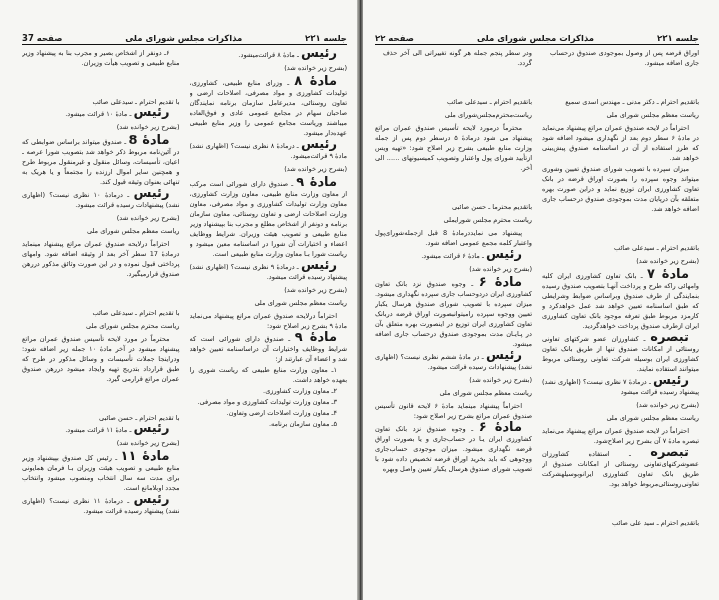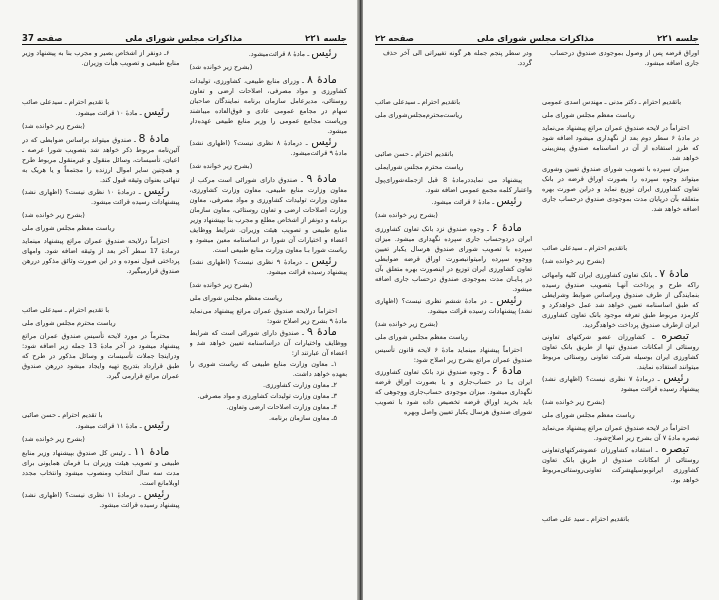--- a/index.html
+++ b/index.html
@@ -11,23 +11,23 @@
   .gutter{position:absolute;left:357px;top:0;width:6px;height:600px;
           background:linear-gradient(90deg,#bdbdb8,#6e6e6a 45%,#3a3a38 55%,#9a9a96);}
   .header{position:absolute;top:31px;left:22px;right:10px;height:12px;
           border-bottom:1.2px solid #111;direction:rtl;display:flex;justify-content:space-between;align-items:flex-end;
           font-size:8.5px;font-weight:bold;padding-bottom:1px;}
   #page-right .header{left:12px;right:20px;}
   .cols{position:absolute;top:48px;left:22px;right:10px;bottom:8px;display:flex;direction:rtl;gap:10px;}
   #page-right .cols{left:12px;right:20px;}
   .col{flex:1;direction:rtl;font-size:6.6px;line-height:10px;text-align:justify;overflow:hidden;}
   .para{margin:0 0 1px 0;text-indent:10px;}
-  .center{text-align:left;text-indent:0;margin:3px 0;}
-  .sign{text-align:left;text-indent:0;margin-top:29px;}
-  .label{font-weight:normal;font-size:11px;}
+  .center{text-align:right;text-indent:0;margin:3px 0;}
+  .sign{text-align:right;text-indent:0;margin-top:29px;}
+  .label{font-weight:bold;font-size:13px;}
   .noindent{text-indent:0;margin-left:8px;}
 </style>
 </head>
 <body>
 
 <div class="page" id="page-left">
   <div class="header">
     <span>جلسه ۲۳۱</span>
     <span>مذاکرات مجلس شورای ملی</span>
     <span>صفحه 37</span>
@@ -56,66 +56,67 @@
         <div class="sign"><span>با تقدیم احترام ـ سیدعلی صائب</span></div>
         <div class="para"><span class="label">رئیس</span><span> ـ مادهٔ ۱۰ قرائت میشود.</span></div>
         <div class="center"><span>(بشرح زیر خوانده شد)</span></div>
         <div class="para"><span class="label">مادهٔ 8</span><span> ـ صندوق میتواند براساس ضوابطی که در آئین‌نامه مربوط ذکر خواهد شد بتصویب شورا عرصه ـ اعیان، تأسیسات، وسائل منقول و غیرمنقول مربوط طرح و همچنین سایر اموال ارزنده را مجتمعاً و یا هریک به تنهائی بعنوان وثیقه قبول کند.</span></div>
         <div class="para"><span class="label">رئیس</span><span> ـ درمادهٔ ۱۰ نظری نیست؟ (اظهاری نشد) پیشنهادات رسیده قرائت میشود.</span></div>
         <div class="center"><span>(بشرح زیر خوانده شد)</span></div>
         <div class="center"><span>ریاست معظم مجلس شورای ملی</span></div>
         <div class="para"><span>احتراماً درلایحه صندوق عمران مراتع پیشنهاد مینماید درمادهٔ 17 سطر آخر بعد از وثیقه اضافه شود. وامهای پرداختی قبول نموده و در این صورت وثائق مذکور دررهن صندوق قرارمیگیرد.</span></div>
         <div class="sign"><span>با تقدیم احترام ـ سیدعلی صائب</span></div>
         <div class="center"><span>ریاست محترم مجلس شورای ملی</span></div>
-        <div class="para"><span>محترماً در مورد لایحه تأسیس صندوق عمران مراتع پیشنهاد میشود در آخر مادهٔ 13 جمله زیر اضافه شود: ودراینجا جملات تأسیسات و وسائل مذکور در طرح که طبق قرارداد بتدریج تهیه وایجاد میشود دررهن صندوق عمران مراتع قرارمی گیرد.</span></div>
+        <div class="para"><span>محترماً در مورد لایحه تأسیس صندوق عمران مراتع پیشنهاد میشود در آخر مادهٔ ۱۰ جمله زیر اضافه شود: ودراینجا جملات تأسیسات و وسائل مذکور در طرح که طبق قرارداد بتدریج تهیه وایجاد میشود دررهن صندوق عمران مراتع قرارمی گیرد.</span></div>
         <div class="sign"><span>با تقدیم احترام ـ حسن صائبی</span></div>
         <div class="para"><span class="label">رئیس</span><span> ـ مادهٔ ۱۱ قرائت میشود.</span></div>
         <div class="center"><span>(بشرح زیر خوانده شد)</span></div>
         <div class="para"><span class="label">مادهٔ ۱۱</span><span> ـ رئیس کل صندوق بپیشنهاد وزیر منابع طبیعی و تصویب هیئت وزیران بـا فرمان همایونی برای مدت سه سال انتخاب ومنصوب میشود وانتخاب مجدد اوبلامانع است.</span></div>
         <div class="para"><span class="label">رئیس</span><span> ـ درمادهٔ ۱۱ نظری نیست؟ (اظهاری نشد) پیشنهاد رسیده قرائت میشود.</span></div>
       </div>
   </div>
 </div>
 
 <div class="gutter"></div>
 
 <div class="page" id="page-right">
   <div class="header">
     <span>جلسه ۲۳۱</span>
     <span>مذاکرات مجلس شورای ملی</span>
     <span>صفحه ۲۲</span>
   </div>
   <div class="cols">
     <div class="col">
         <div class="para noindent"><span>اوراق قرضه پس از وصول بموجودی صندوق درحساب جاری اضافه میشود.</span></div>
-        <div class="sign"><span>باتقدیم احترام ـ دکتر مدنی ـ مهندس اسدی عمومی</span></div>
+        <div class="sign"><span>باتقدیم احترام ـ دکتر مدنی ـ مهندس اسدی سمیع</span></div>
         <div class="center"><span>ریاست معظم مجلس شورای ملی</span></div>
         <div class="para"><span>احتراماً در لایحه صندوق عمران مراتع پیشنهاد می‌نماید در مادهٔ ۶ سطر دوم بعد از نگهداری میشود اضافه شود که طرز استفاده از آن در اساسنامه صندوق پیش‌بینی خواهد شد.</span></div>
         <div class="para"><span>میزان سپرده با تصویب شورای صندوق تعیین وشوری میتواند وجوه سپرده را بصورت اوراق قرضه در بانک تعاون کشاورزی ایران توزیع نماید و دراین صورت بهره متعلقه بآن درپایان مدت بموجودی صندوق درحساب جاری اضافه خواهد شد.</span></div>
         <div class="sign"><span>باتقدیم احترام ـ سیدعلی صائب</span></div>
         <div class="center"><span>(بشرح زیر خوانده شد)</span></div>
         <div class="para"><span class="label">مادهٔ ۷</span><span> ـ بانک تعاون کشاورزی ایران کلیه وامهائی راکه طرح و پرداخت آنهـا بتصویب صندوق رسیده بنمایندگی از طرف صندوق وبراساس ضوابط وشرایطی که طبق اساسنامه تعیین خواهد شد عمل خواهدکرد و کارمزد مربوط طبق تعرفه موجود بانک تعاون کشاورزی ایران ازطرف صندوق پرداخت خواهدگردید.</span></div>
         <div class="para"><span class="label">تبصره</span><span> ـ کشاورزان عضو شرکتهای تعاونی روستائی از امکانات صندوق تنها از طریق بانک تعاون کشاورزی ایران بوسیله شرکت تعاونی روستائی مربوط میتوانند استفاده نمایند.</span></div>
         <div class="para"><span class="label">رئیس</span><span> ـ درمادهٔ ۷ نظری نیست؟ (اظهاری نشد) پیشنهاد رسیده قرائت میشود</span></div>
         <div class="center"><span>(بشرح زیر خوانده شد)</span></div>
         <div class="center"><span>ریاست معظم مجلس شورای ملی</span></div>
         <div class="para"><span>احتراماً در لایحه صندوق عمران مراتع پیشنهاد می‌نماید تبصره مادهٔ ۷ آن بشرح زیر اصلاح‌شود.</span></div>
         <div class="para"><span class="label">تبصره</span><span> ـ استفاده کشاورزان عضوشرکتهای‌تعاونی روستائی از امکانات صندوق از طریق بانک تعاون کشاورزی ایرانوبوسیلهشرکت تعاونی‌روستائی‌مربوط خواهد بود.</span></div>
         <div class="sign"><span>باتقدیم احترام ـ سید علی صائب</span></div>
       </div>
     <div class="col">
         <div class="para noindent"><span>ودر سطر پنجم جمله هر گونه تغییراتی الی آخر حذف گردد.</span></div>
         <div class="sign"><span>باتقدیم احترام ـ سیدعلی صائب</span></div>
         <div class="center"><span>ریاست‌محترم‌مجلس‌شورای ملی</span></div>
-        <div class="sign"><span>باتقدیم احترام ـ حسن صائبی</span></div>
+        <div class="para"><span>محترماً درمورد لایحه تأسیس صندوق عمران مراتع پیشنهاد می شود درمادهٔ ۵ درسطر دوم پس از جمله وزارت منابع طبیعی بشرح زیر اصلاح شود: «تهیه ویس ازتأیید شورای پول واعتبار وتصویب کمیسیونهای ...... الی آخر.</span></div>
+        <div class="sign"><span>باتقدیم محترما ـ حسن صائبی</span></div>
         <div class="center"><span>ریاست محترم مجلس شورایملی</span></div>
         <div class="para"><span>پیشنهاد می نمایددرمادهٔ 8 قبل ازجمله‌شورای‌پول واعتبار کلمه مجمع عمومی اضافه شود.</span></div>
         <div class="para"><span class="label">رئیس</span><span> ـ مادهٔ ۶ قرائت میشود.</span></div>
         <div class="center"><span>(بشرح زیر خوانده شد)</span></div>
-        <div class="para"><span class="label">مادهٔ ۶</span><span> ـ وجوه صندوق نزد بانک تعاون کشاورزی ایران دردوحساب جاری سپرده نگهداری میشود. میزان سپرده با تصویب شورای صندوق هرسال یکبار تعیین ووجوه سپرده رامیتوانبصورت اوراق قرضه ضوابطی تعاون کشاورزی ایران توزیع در اینصورت بهره متعلق بآن در پـایـان مدت بموجودی صندوق درحساب جاری اضافه میشود.</span></div>
+        <div class="para"><span class="label">مادهٔ ۶</span><span> ـ وجوه صندوق نزد بانک تعاون کشاورزی ایران دردوحساب جاری سپرده نگهداری میشود. میزان سپرده با تصویب شورای صندوق هرسال یکبار تعیین ووجوه سپرده رامیتوانبصورت اوراق قرضه دربانک تعاون کشاورزی ایران توزیع در اینصورت بهره متعلق بآن در پـایـان مدت بموجودی صندوق درحساب جاری اضافه میشود.</span></div>
         <div class="para"><span class="label">رئیس</span><span> ـ در مادهٔ ششم نظری نیست؟ (اظهاری نشد) پیشنهادات رسیده قرائت میشود.</span></div>
         <div class="center"><span>(بشرح زیر خوانده شد)</span></div>
         <div class="center"><span>ریاست معظم مجلس شورای ملی</span></div>
         <div class="para"><span>احتراماً پیشنهاد مینماید مادهٔ ۶ لایحه قانون تأسیس صندوق عمران مراتع بشرح زیر اصلاح شود:</span></div>
         <div class="para"><span class="label">مادهٔ ۶</span><span> ـ وجوه صندوق نزد بانک تعاون کشاورزی ایران یـا در حساب‌جاری و یا بصورت اوراق قرضه نگهداری میشود. میزان موجودی حساب‌جاری ووجوهی که باید بخرید اوراق قرضه تخصیص داده شود با تصویب شورای صندوق هرسال یکبار تعیین واصل وبهره</span></div>
       </div>
   </div>
 </div>
 
 </body></html>

